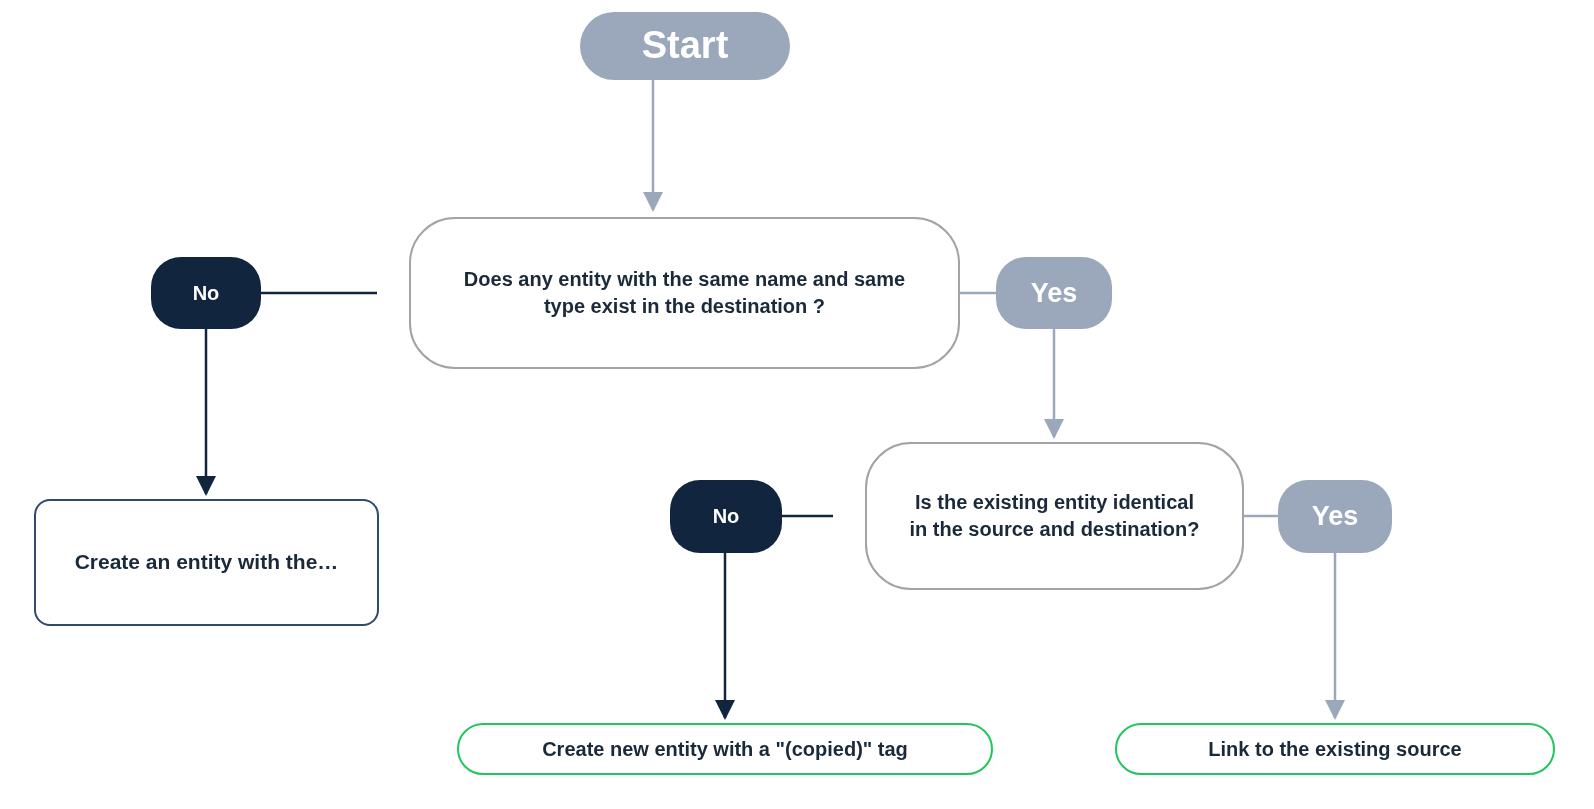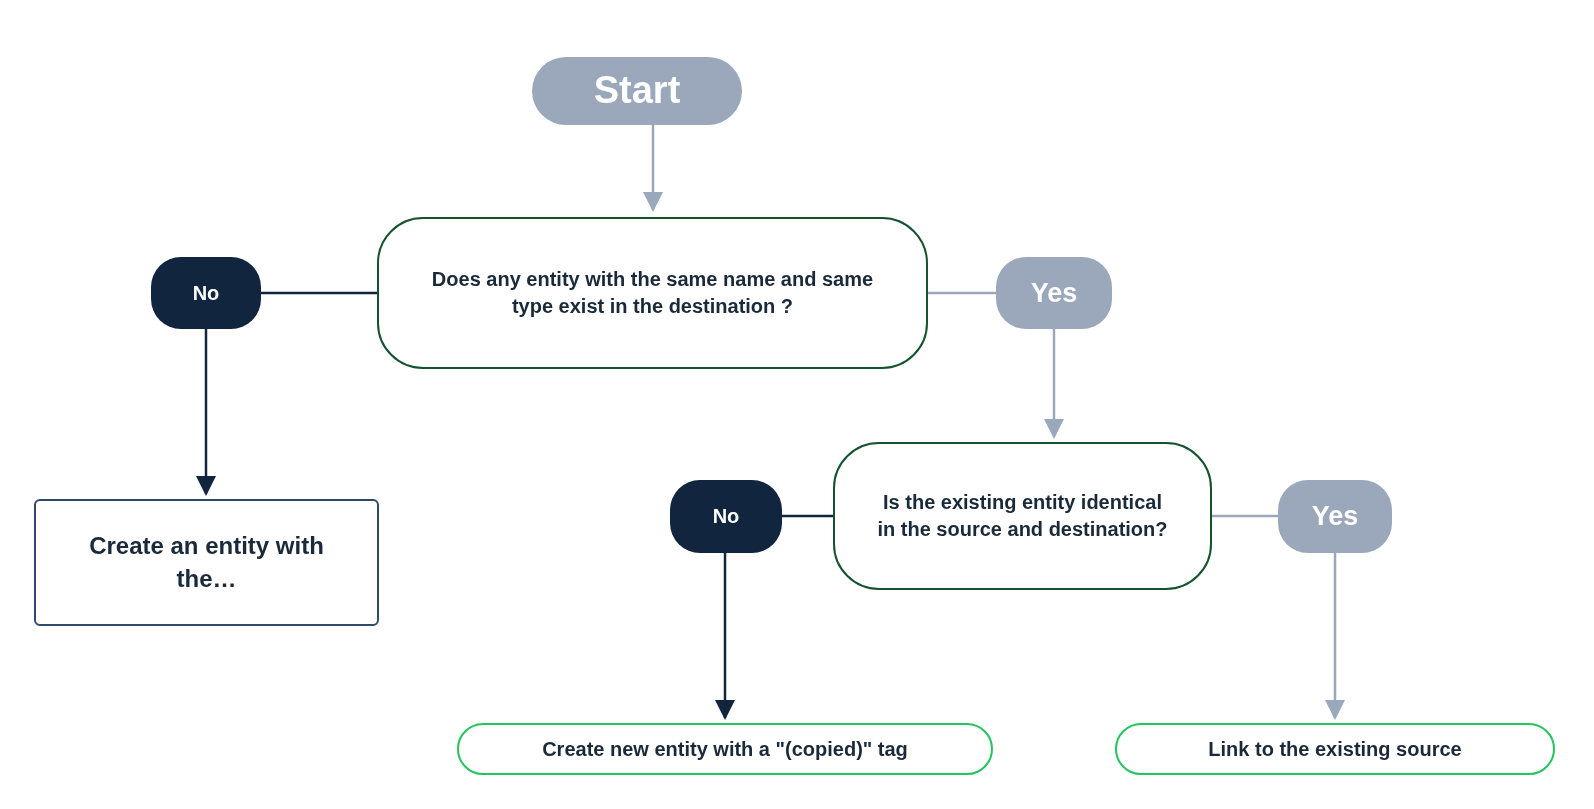--- a/index.html
+++ b/index.html
@@ -23,45 +23,46 @@
   .start {
     background: #9ba8bc;
     color: #ffffff;
     font-size: 38px;
     font-weight: 700;
     border-radius: 34px;
   }
   .decision {
     background: #ffffff;
     color: #1a2a3a;
-    border: 2px solid #14532d;
+    border: 2px solid #a3a3a3;
     font-size: 20px;
     border-radius: 46px;
     padding: 0 40px;
+    margin-left: 32px;
   }
   .pill-no {
     background: #12253f;
     color: #ffffff;
     font-size: 20px;
     font-weight: 700;
     border-radius: 30px;
   }
   .pill-yes {
     background: #9ba8bc;
     color: #ffffff;
     font-size: 27px;
     font-weight: 700;
     border-radius: 30px;
   }
   .outcome-big {
     background: #ffffff;
     color: #1a2a3a;
     border: 2px solid #2f4a6a;
-    font-size: 24px;
-    border-radius: 6px;
+    font-size: 21px;
+    border-radius: 16px;
     padding: 16px 30px;
   }
   .outcome-small {
     background: #ffffff;
     color: #1a2a3a;
     border: 2px solid #22c55e;
     font-size: 20px;
     border-radius: 26px;
     padding: 0 24px;
   }
@@ -98,21 +99,21 @@
 
   <line x1="833" y1="516" x2="782" y2="516" stroke="#12253f" stroke-width="2.5"></line>
 
   <line x1="725" y1="553" x2="725" y2="718" stroke="#12253f" stroke-width="2.5" marker-end="url(#arrow-dark)"></line>
 
   <line x1="1212" y1="516" x2="1278" y2="516" stroke="#9ba8bc" stroke-width="2.5"></line>
 
   <line x1="1335" y1="553" x2="1335" y2="718" stroke="#9ba8bc" stroke-width="2.5" marker-end="url(#arrow-light)"></line>
 </svg>
 
-<div class="node start" style="left:532px; top:12px; width:210px; height:68px;margin-top:45px;">Start</div>
+<div class="node start" style="left:580px; top:12px; width:210px; height:68px;">Start</div>
 
 <div class="node decision" style="left:377px; top:217px; width:551px; height:152px;">Does any entity with the same name and same type exist in the destination ?</div>
 
 <div class="node pill-no" style="left:151px; top:257px; width:110px; height:72px;">No</div>
 
 <div class="node pill-yes" style="left:996px; top:257px; width:116px; height:72px;">Yes</div>
 
 <div class="node outcome-big" style="left:34px; top:499px; width:345px; height:127px;">Create an entity with the…</div>
 
 <div class="node decision" style="left:833px; top:442px; width:379px; height:148px;">Is the existing entity identical in the source and destination?</div>

